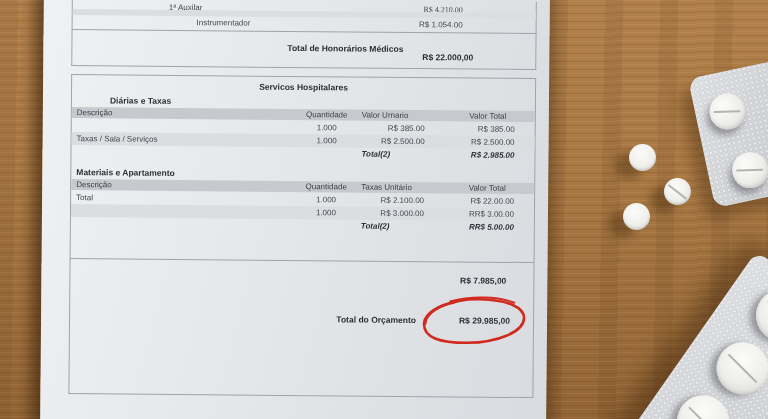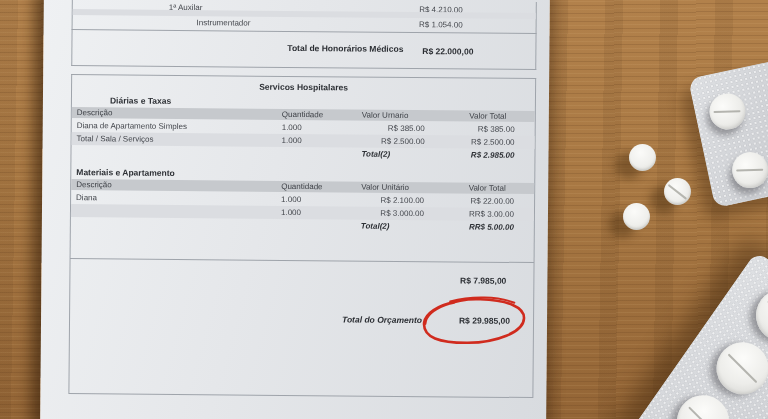--- a/index.html
+++ b/index.html
@@ -22,21 +22,21 @@
   }
   .frame{position:absolute;left:28px;top:8px;width:465px;height:428px;font-size:8px;color:#44474d;}
   .bl{border-left:1px solid #9fa4ab;} .br{border-right:1px solid #9fa4ab;}
   .bt{border-top:1px solid #9fa4ab;} .bb{border-bottom:1px solid #9fa4ab;}
   .sec{position:absolute;left:0;width:100%;box-sizing:border-box;}
   .row{position:absolute;left:0;width:100%;height:13px;line-height:13px;}
   .stripe{background:#dbdde1;}
   .hdr{background:#c6c9cd;color:#3c3f45;height:11px;line-height:11px;}
   .cell{position:absolute;top:0;height:100%;}
   .c-desc{left:5px;}
-  .c-qty{left:210px;width:90px;text-align:left;}
+  .c-qty{left:210px;width:90px;text-align:center;}
   .c-unit-h{left:290px;width:80px;text-align:left;}
   .c-unit{left:273px;width:80px;text-align:right;}
   .c-tot-h{left:376px;width:80px;text-align:center;}
   .c-tot{left:363px;width:80px;text-align:right;}
   .bold{font-weight:bold;color:#2e3136;font-style:italic;}
   .sect-title{font-weight:bold;color:#2e3136;font-size:8.5px;}
   .totline{position:absolute;height:12px;line-height:12px;font-weight:bold;color:#2b2e33;font-size:8.5px;}
   
   .circle-svg{position:absolute;left:352px;top:290px;width:116px;height:54px;transform:rotate(-3deg);}
   
@@ -87,89 +87,88 @@
 <body>
 
 <div class="stage">
 
   <div class="paper">
     <div class="frame">
 
       <div class="sec bl br bb" style="top:0;height:32px;">
         <div class="row" style="top:2px;">
           <span class="cell" style="left:96px;">1ª Auxilar</span>
-          <span class="cell" style="right:73px;">R$ 4.210.00</span>
+          <span class="cell" style="right:73px;font-family:Liberation Serif, serif;">R$ 4.210.00</span>
         </div>
         <div class="abs stripe" style="left:0;top:11px;width:100%;height:6px;"></div>
         <div class="row" style="top:17px;">
           <span class="cell" style="left:96px;padding-left:28px;">Instrumentador</span>
           <span class="cell" style="right:73px;">R$ 1.054.00</span>
         </div>
       </div>
 
       <div class="sec bl br bb" style="top:32px;height:36px;">
         <span class="totline" style="right:132px;top:10px;">Total de Honorários Médicos</span>
-        <span class="totline" style="right:62px;top:12px;">R$ 22.000,00</span>
+        <span class="totline" style="right:62px;top:18px;">R$ 22.000,00</span>
       </div>
 
       <div class="sec bl br bt" style="top:76px;height:184px;">
         <div class="abs sect-title" style="top:5px;left:0;width:100%;text-align:center;">Servicos Hospitalares</div>
 
         <div class="abs sect-title" style="top:20px;left:5px;padding-left:33px;">Diárias e Taxas</div>
         <div class="row hdr" style="top:32px;">
           <span class="cell c-desc">Descrição</span>
           <span class="cell c-qty">Quantidade</span>
           <span class="cell c-unit-h">Valor Urnario</span>
           <span class="cell c-tot-h">Valor Total</span>
         </div>
         <div class="row" style="top:44px;">
-          <span class="cell c-desc">Diana de Apartamento Simples</span>
           <span class="cell c-qty">1.000</span>
           <span class="cell c-unit">R$ 385.00</span>
           <span class="cell c-tot">R$ 385.00</span>
         </div>
         <div class="row stripe" style="top:57px;">
-          <span class="cell c-desc">Total / Sala / Serviços</span>
+          <span class="cell c-desc">Taxas / Sala / Serviços</span>
           <span class="cell c-qty">1.000</span>
           <span class="cell c-unit">R$ 2.500.00</span>
           <span class="cell c-tot">R$ 2.500.00</span>
         </div>
         <div class="row" style="top:70px;">
           <span class="cell c-unit-h bold">Total(2)</span>
           <span class="cell c-tot bold">R$ 2.985.00</span>
         </div>
 
         <div class="abs sect-title" style="top:92px;left:5px;">Materiais e Apartamento</div>
         <div class="row hdr" style="top:104px;">
           <span class="cell c-desc">Descrição</span>
           <span class="cell c-qty">Quantidade</span>
-          <span class="cell c-unit-h">Valor Unitário</span>
+          <span class="cell c-unit-h">Taxas Unitário</span>
           <span class="cell c-tot-h">Valor Total</span>
         </div>
         <div class="row" style="top:116px;">
-          <span class="cell c-desc">Diana</span>
+          <span class="cell c-desc">Total</span>
           <span class="cell c-qty">1.000</span>
           <span class="cell c-unit">R$ 2.100.00</span>
           <span class="cell c-tot">R$ 22.00.00</span>
         </div>
         <div class="row stripe" style="top:129px;">
           <span class="cell c-qty">1.000</span>
           <span class="cell c-unit">R$ 3.000.00</span>
           <span class="cell c-tot">RR$ 3.00.00</span>
         </div>
         <div class="row" style="top:142px;">
           <span class="cell c-unit-h bold">Total(2)</span>
           <span class="cell c-tot bold">RR$ 5.00.00</span>
         </div>
       </div>
 
       <div class="sec bl br bt bb" style="top:260px;height:136px;">
         <span class="totline" style="right:27px;top:12px;">R$ 7.985,00</span>
 
-        <span class="totline" style="right:111px;top:52px;font-style:italic;">Total do Orçamento</span>
+        <span class="totline" style="right:117px;top:52px;">Total do Orçamento</span>
         <span class="totline" style="right:23px;top:52px;">R$ 29.985,00</span>
 
         <svg class="circle-svg" style="left:345px;top:31px;" viewBox="0 0 116 54">
           <path d="M 10,28 C 12,12 44,4 66,6 C 94,8 110,16 109,27 C 108,41 80,50 52,49 C 24,48 7,42 9,27 C 10.5,18 24,10 40,8" fill="none" stroke="#d02b1e" stroke-width="2.6" stroke-linecap="round"></path>
           <path d="M 36,7 C 58,2 84,4 100,11" fill="none" stroke="#d02b1e" stroke-width="2" stroke-linecap="round"></path>
         </svg>
       </div>
 
     </div>
   </div>

